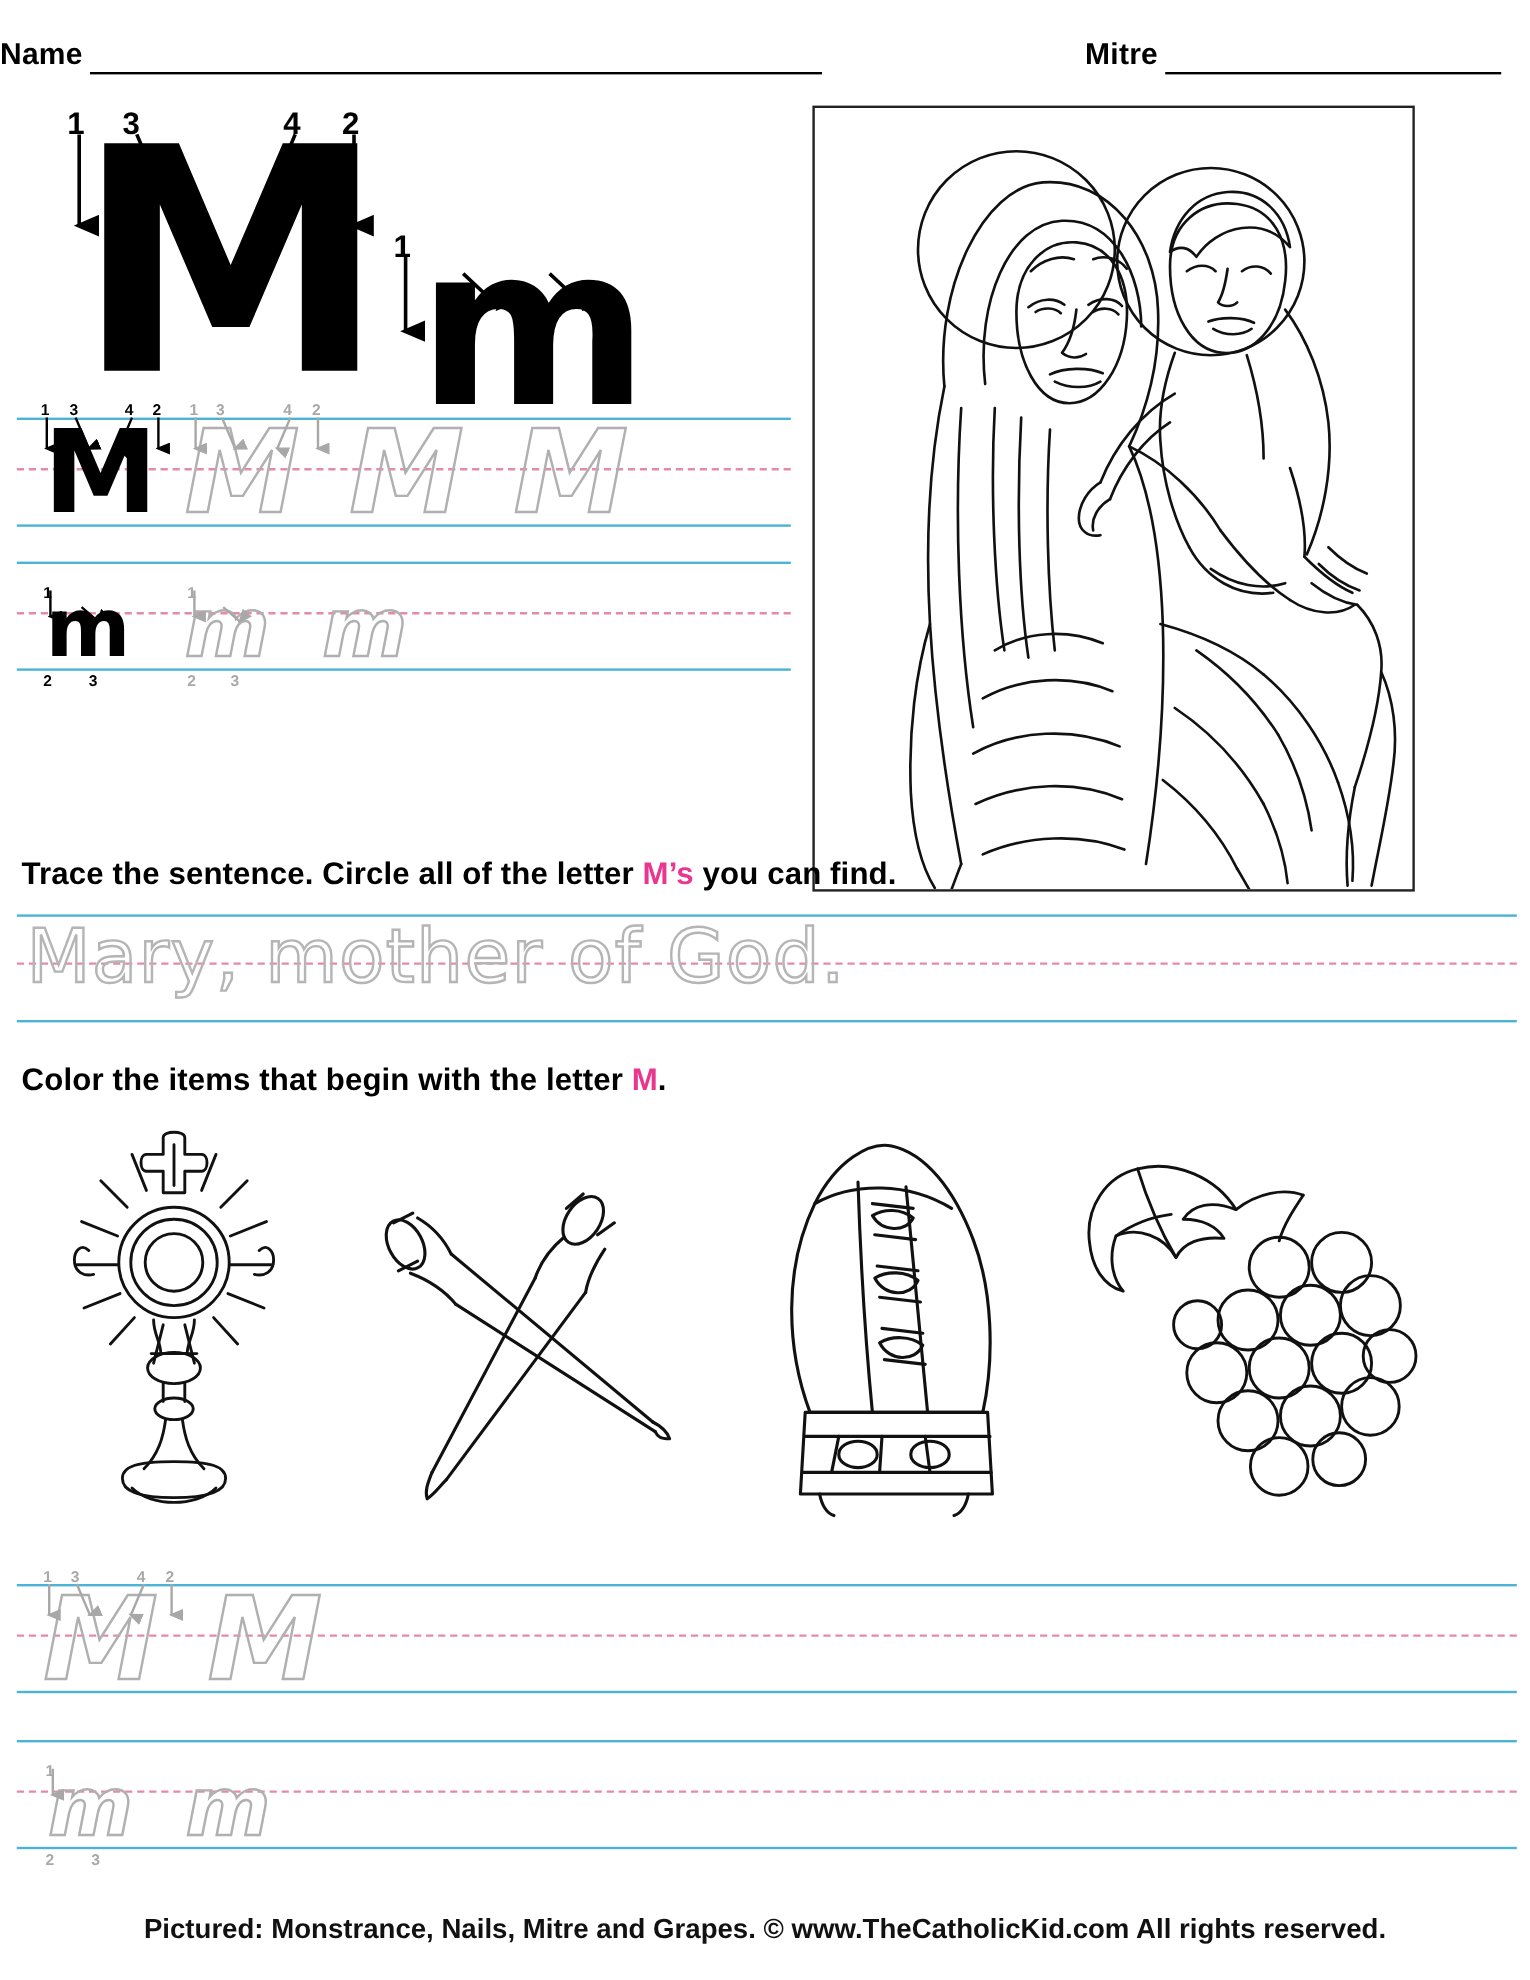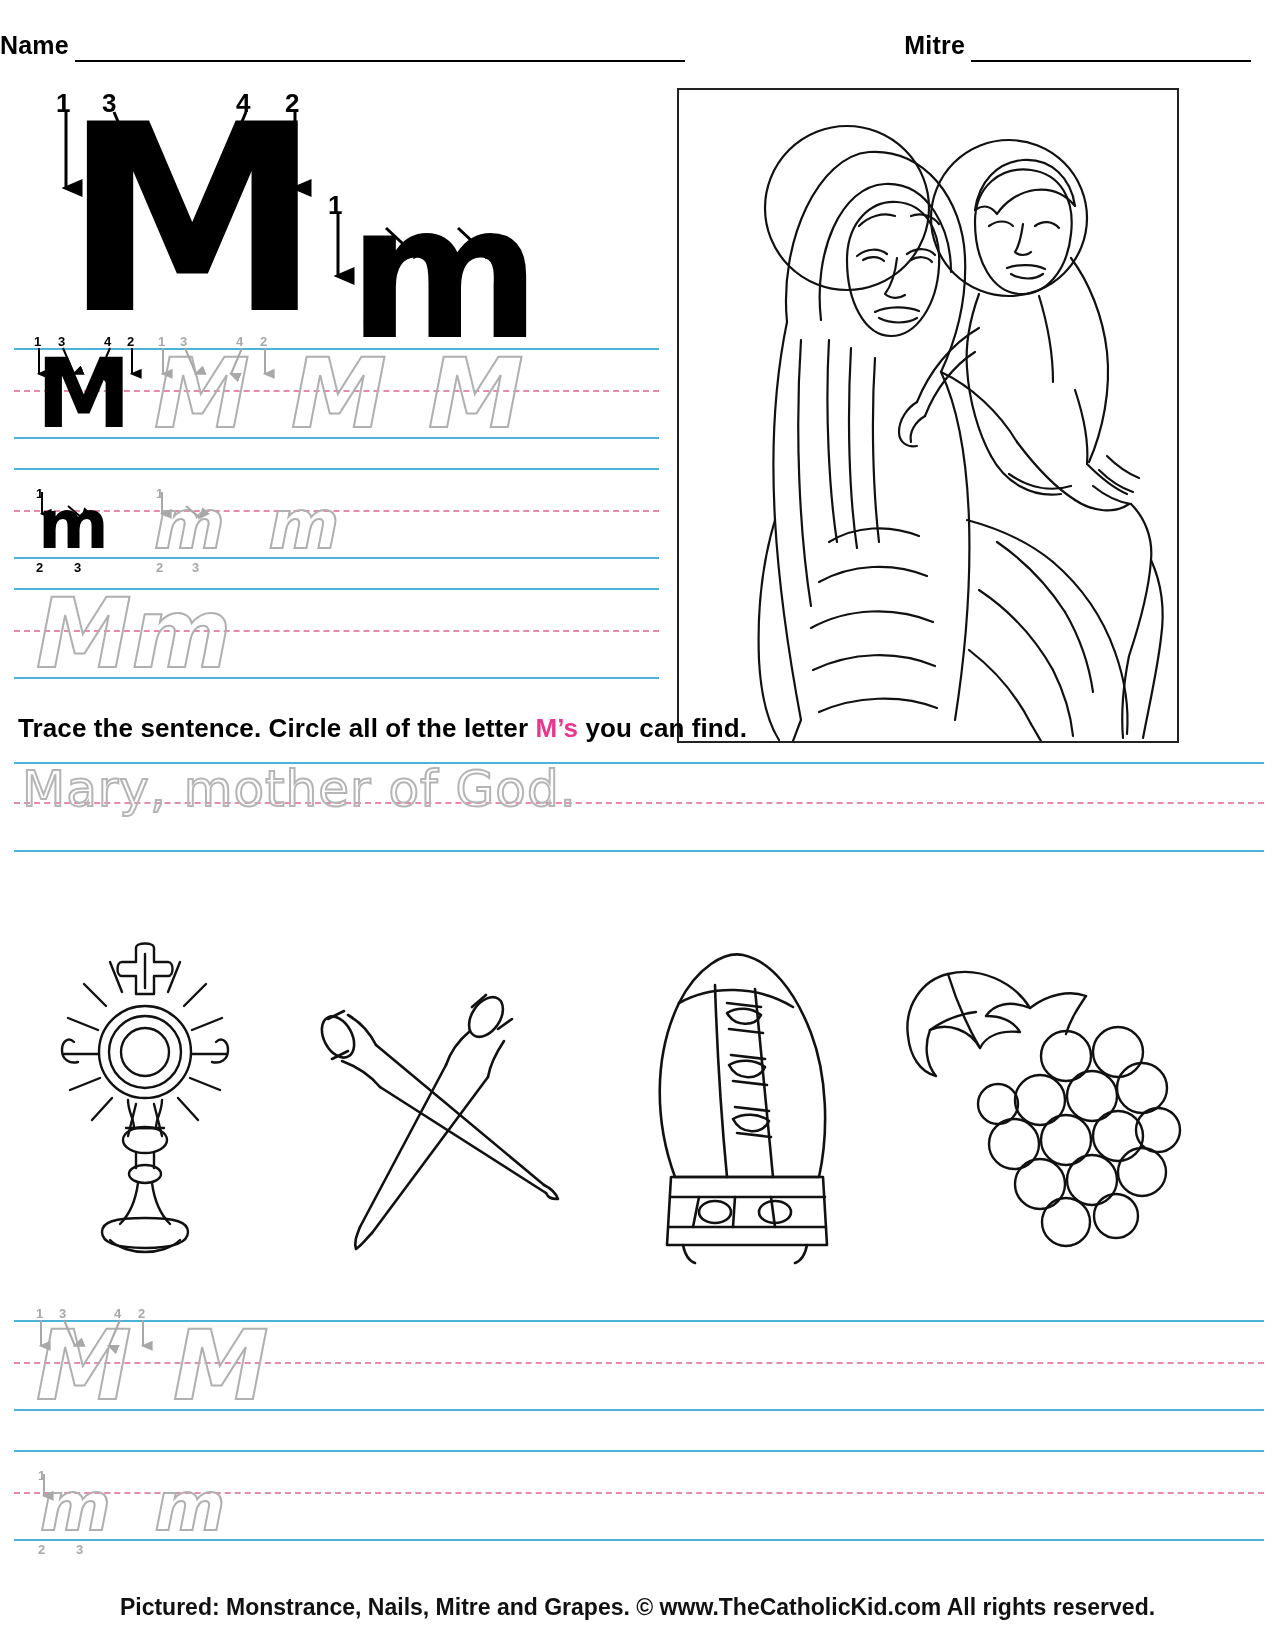--- a/index.html
+++ b/index.html
@@ -90,21 +90,21 @@
   
   .instr {
     position:absolute; font-size:26px; font-weight:bold; letter-spacing:0.1px;
   }
   .pink { color:#e9368f; }
 
   
   .sentence {
     position:absolute; left:20px; top:770px;
     font-family:"DejaVu Sans", sans-serif;
-    font-size:50px;
+    font-size:62px;
     color:transparent;
     -webkit-text-stroke:2px #b5b5b5;
     letter-spacing:1px;
     white-space:nowrap;
   }
 
   
   .clipart { position:absolute; }
 
   
@@ -203,26 +203,20 @@
     <div class="minum grey" style="left:142px; top:92px;">2</div>
     <div class="minum grey" style="left:178px; top:92px;">3</div>
     <svg style="position:absolute; left:0; top:18px;" width="260" height="60" viewBox="0 0 260 60">
       <line x1="28" y1="6" x2="28" y2="28" stroke="#000" stroke-width="2" marker-end="url(#ah2)"></line>
       <line x1="54" y1="20" x2="68" y2="32" stroke="#000" stroke-width="2" marker-end="url(#ah2)"></line>
       <line x1="148" y1="6" x2="148" y2="28" stroke="#a8a8a8" stroke-width="2" marker-end="url(#ah2g)"></line>
       <line x1="172" y1="20" x2="186" y2="32" stroke="#a8a8a8" stroke-width="2" marker-end="url(#ah2g)"></line>
     </svg>
   </div>
 
-  <div class="ruleset" style="top:588px; width:645px; height:110px;">
-    <div class="rule-solid" style="top:0; width:645px;"></div>
-    <div class="rule-dash" style="top:42px; width:645px;"></div>
-    <div class="rule-solid" style="top:89px; width:645px;"></div>
-    <div class="ghost dotted" style="left:22px; top:2px; font-size:96px; line-height:88px; letter-spacing:0px;">Mm</div>
-  </div>
 
   <div class="artbox">
     <svg width="498" height="651" viewBox="0 0 498 651">
       <rect x="0" y="0" width="498" height="651" fill="#fff"></rect>
       <g fill="none" stroke="#111" stroke-width="2.2" stroke-linecap="round" stroke-linejoin="round">
 
         <circle cx="168" cy="118" r="82"></circle>
         <circle cx="330" cy="128" r="78"></circle>
 
         <path d="M108 232 C100 150 140 66 190 62 C246 58 284 110 286 168 C288 214 276 252 262 282"></path>
@@ -301,20 +295,23 @@
     <span>Trace the sentence. Circle all of the letter </span><span class="pink">M’s</span><span> you can find.</span>
   </div>
 
   <div class="ruleset" style="top:762px; width:1250px; height:100px;">
     <div class="rule-solid" style="top:0; width:1250px;"></div>
     <div class="rule-dash" style="top:40px; width:1250px;"></div>
     <div class="rule-solid" style="top:88px; width:1250px;"></div>
     <div class="sentence" style="left:8px; top:-2px;">Mary, mother of God.</div>
   </div>
 
+  <div class="instr" style="left:18px; top:884px;">
+    <span>Color the items that begin with the letter </span><span class="pink">M</span><span>.</span>
+  </div>
 
   <div class="clipart" style="left:40px; top:940px;">
     <svg width="210" height="330" viewBox="0 0 210 330" fill="none" stroke="#111" stroke-width="2.4" stroke-linecap="round" stroke-linejoin="round">
 
       <g>
         <line x1="105" y1="14" x2="105" y2="48"></line>
         <line x1="70" y1="22" x2="82" y2="52"></line>
         <line x1="140" y1="22" x2="128" y2="52"></line>
         <line x1="44" y1="44" x2="66" y2="66"></line>
         <line x1="166" y1="44" x2="144" y2="66"></line>

